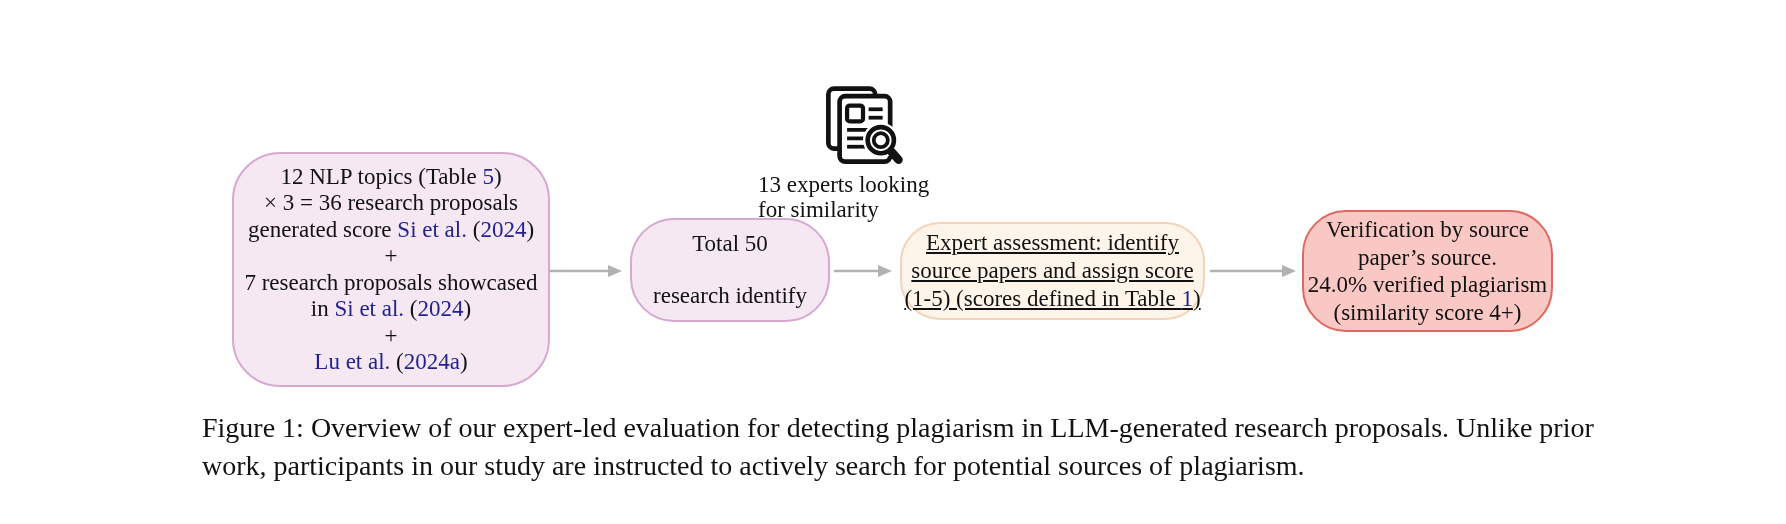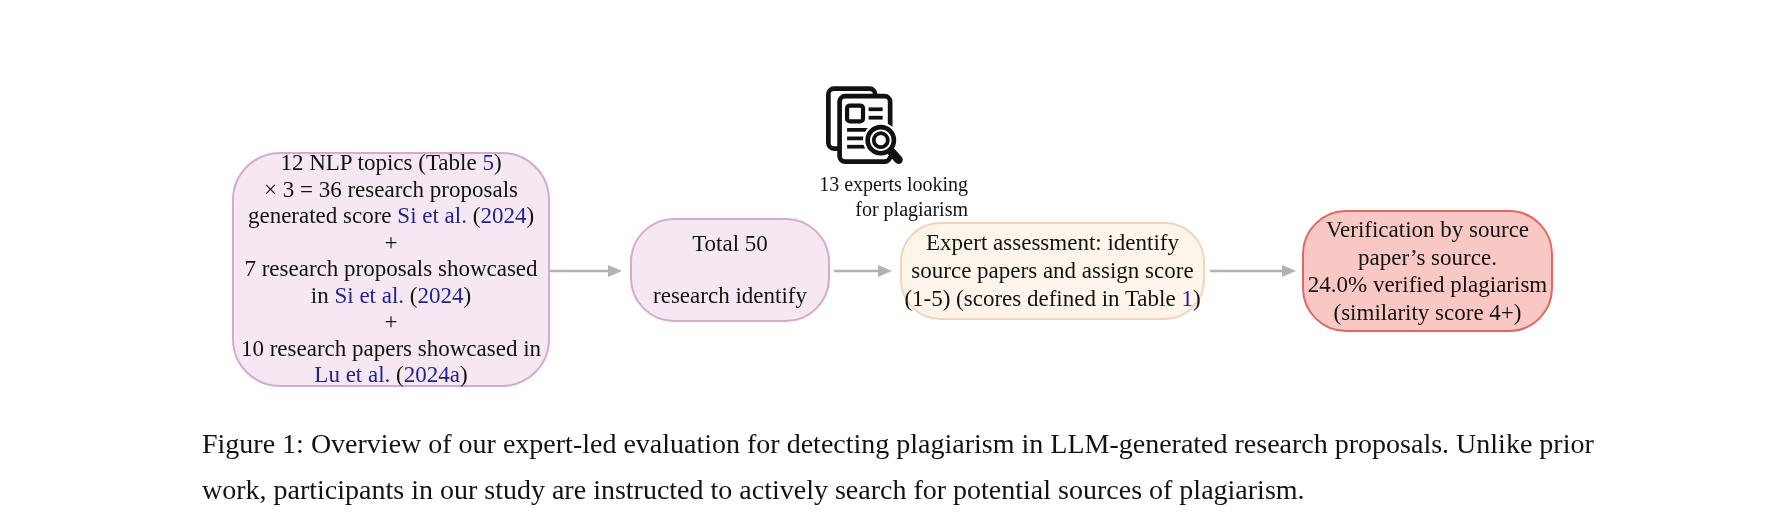--- a/index.html
+++ b/index.html
@@ -21,41 +21,41 @@
     position:relative;width:1786px;height:524px;background:var(--c-page_bg);
     overflow:hidden;color:var(--c-text);
   }
   .flowbox{
     position:absolute;display:flex;flex-direction:column;justify-content:center;
     align-items:center;box-sizing:border-box;
     font-size:23px;line-height:26.5px;
   }
   .flowbox .bline{white-space:nowrap;}
   .box-lavender{background:var(--c-lavender_fill);border:2px solid var(--c-lavender_border);}
-  .box-cream{background:var(--c-cream_fill);border:2px solid var(--c-cream_border);}
+  .box-cream{background:var(--c-cream_fill);border:2px solid var(--c-cream_border);text-decoration:underline;}
   .box-red{background:var(--c-red_fill);border:2px solid var(--c-red_border);}
   #box1{left:232px;top:152px;width:318px;height:235px;border-radius:48px;}
   #box2{left:630px;top:218px;width:200px;height:104px;border-radius:44px;line-height:28px;gap:24px;}
   #box3{left:900px;top:222px;width:305px;height:98px;border-radius:40px;line-height:28px;}
   #box4{left:1302px;top:210px;width:251px;height:122px;border-radius:44px;line-height:27.5px;}
   .cite{color:var(--c-link);}
   .arrow{position:absolute;height:16px;top:263px;}
   #arrow1{left:550px;width:72px;}
   #arrow2{left:834px;width:58px;}
   #arrow3{left:1210px;width:86px;}
   .arrow svg{display:block;width:100%;height:100%;}
   .icon-wrap{position:absolute;left:819px;top:83px;width:88px;height:90px;}
   .icon-wrap svg{display:block;width:100%;height:100%;}
   .icon-label{
-    position:absolute;left:758px;top:172px;width:210px;text-align:right;
-    font-size:20px;line-height:25px;color:var(--c-text);
+    position:absolute;left:758px;top:172px;width:210px;text-align:left;
+    font-size:23px;line-height:25px;color:var(--c-text);
   }
   .caption{
     position:absolute;left:202px;top:409px;width:1400px;
-    font-size:28px;line-height:46px;color:var(--c-text);text-align:left;margin-top:12px;
+    font-size:28px;line-height:38px;color:var(--c-text);text-align:left;
   }
 </style>
 </head>
 <body>
 
 <div class="canvas">
 
   <div class="icon-wrap">
     <svg viewBox="0 0 94 96" fill="none" xmlns="http://www.w3.org/2000/svg">
       <rect x="10" y="6" width="50" height="64" rx="6" fill="#fff" stroke="var(--c-icon_stroke)" stroke-width="5"></rect>
@@ -67,32 +67,31 @@
       <line x1="30" y1="59" x2="68" y2="59" stroke="var(--c-icon_stroke)" stroke-width="4"></line>
       <line x1="30" y1="68" x2="58" y2="68" stroke="var(--c-icon_stroke)" stroke-width="4"></line>
       <circle cx="66" cy="61" r="19" fill="#fff"></circle>
       <circle cx="66" cy="61" r="14" fill="#fff" stroke="var(--c-icon_stroke)" stroke-width="5"></circle>
       <circle cx="66" cy="61" r="7.5" stroke="var(--c-icon_stroke)" stroke-width="4"></circle>
       <line x1="77.5" y1="73.5" x2="85" y2="82" stroke="var(--c-icon_stroke)" stroke-width="9" stroke-linecap="round"></line>
     </svg>
   </div>
   <div class="icon-label">
     <div class="bline">13 experts looking</div>
-    <div class="bline">for plagiarism</div>
+    <div class="bline">for similarity</div>
   </div>
 
   <div id="box1" class="flowbox box-lavender">
     <div class="bline"><span>12 NLP topics (Table </span><span class="cite">5</span><span>)</span></div>
     <div class="bline"><span>× 3 = 36 research proposals</span></div>
     <div class="bline"><span>generated score </span><span class="cite">Si et al.</span><span> (</span><span class="cite">2024</span><span>)</span></div>
     <div class="bline"><span>+</span></div>
     <div class="bline"><span>7 research proposals showcased</span></div>
     <div class="bline"><span>in </span><span class="cite">Si et al.</span><span> (</span><span class="cite">2024</span><span>)</span></div>
     <div class="bline"><span>+</span></div>
-    <div class="bline"><span>10 research papers showcased in</span></div>
     <div class="bline"><span class="cite">Lu et al.</span><span> (</span><span class="cite">2024a</span><span>)</span></div>
   </div>
 
   <div id="arrow1" class="arrow">
     <svg viewBox="0 0 72 16" preserveAspectRatio="none">
       <line x1="0" y1="8" x2="58" y2="8" stroke="var(--c-arrow)" stroke-width="2.6"></line>
       <polygon points="58,2 72,8 58,14" fill="var(--c-arrow)"></polygon>
     </svg>
   </div>
 

